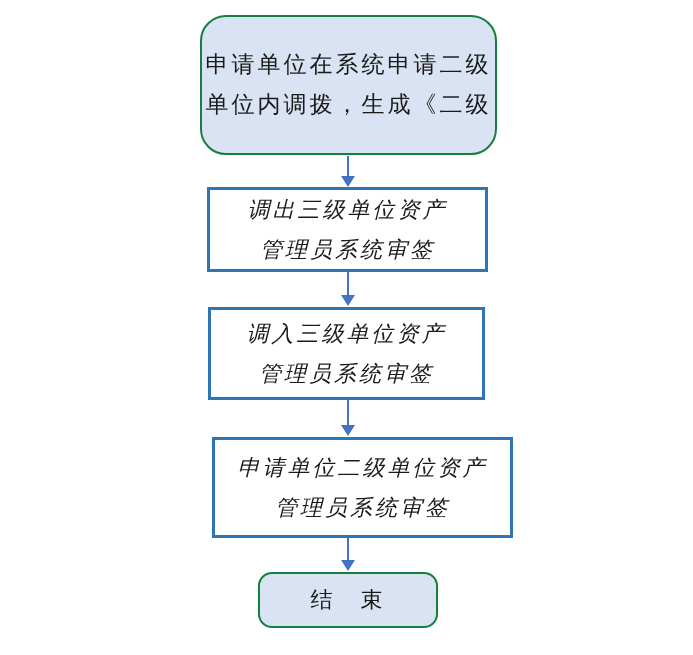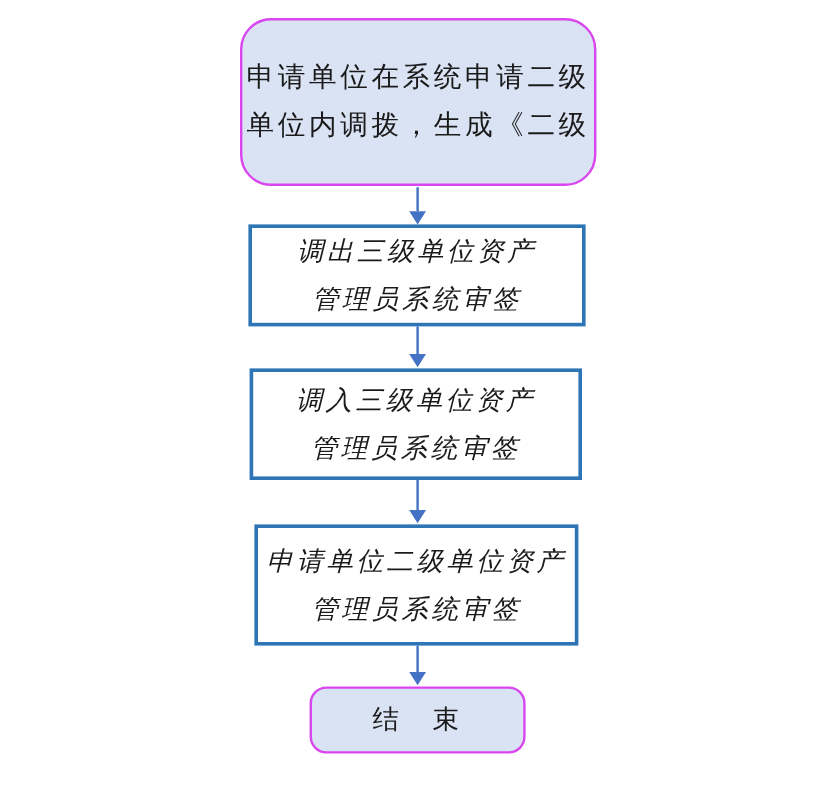--- a/index.html
+++ b/index.html
@@ -19,32 +19,32 @@
     justify-content:center;
     align-items:center;
     text-align:center;
     color:#1a1a1a;
     font-size:22px;
     letter-spacing:3px;
     line-height:40px;
   }
   .start-end{
     background:#dae3f3;
-    border:2px solid #d946ef;
+    border:2px solid #15803d;
   }
   .process{
     background:#ffffff;
     border:3px solid #2e75b6;
     font-style:italic;
   }
   .node .txt{white-space:nowrap;}
   #n0{left:200px;top:15px;width:297px;height:140px;border-radius:26px;font-size:23px;}
   #n1{left:207px;top:187px;width:281px;height:85px;}
   #n2{left:208px;top:307px;width:277px;height:93px;justify-content:center;}
-  #n3{left:212px;top:437px;width:270px;height:101px;}
+  #n3{left:212px;top:437px;width:301px;height:101px;}
   #n4{left:258px;top:572px;width:180px;height:56px;border-radius:14px;font-weight:normal;}
   .arrow{
     position:absolute;
     left:341px;
     width:14px;
     display:flex;
     flex-direction:column;
     align-items:center;
   }
   .arrow-line{

